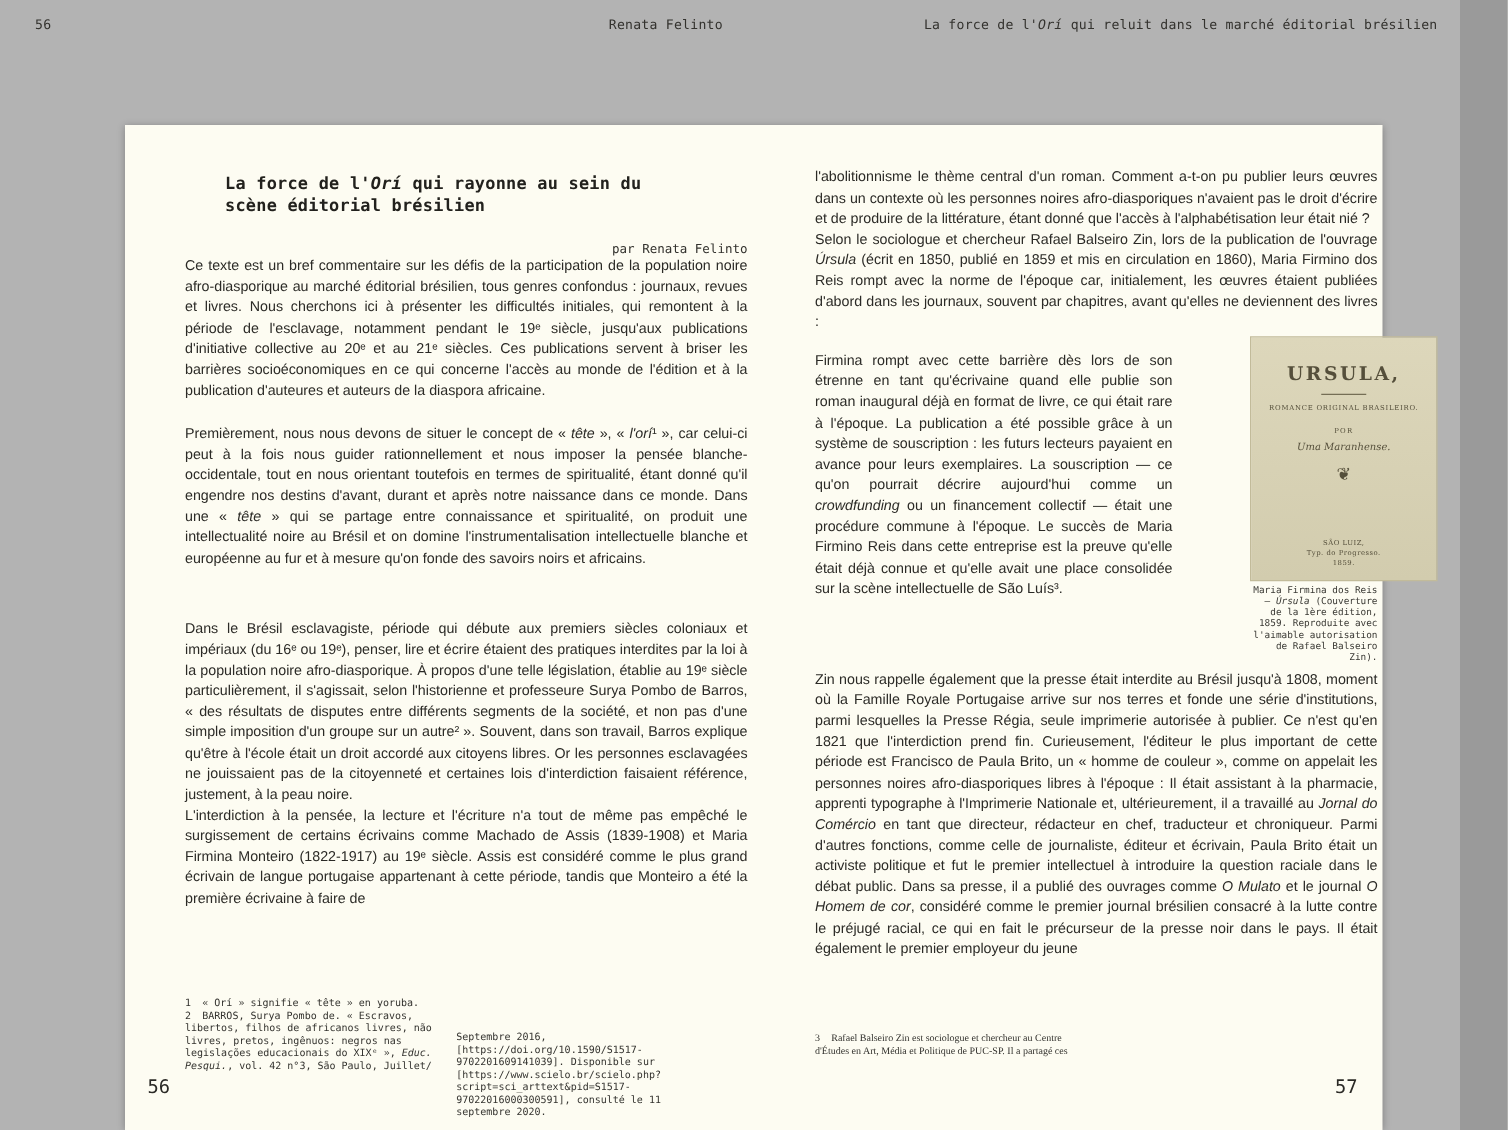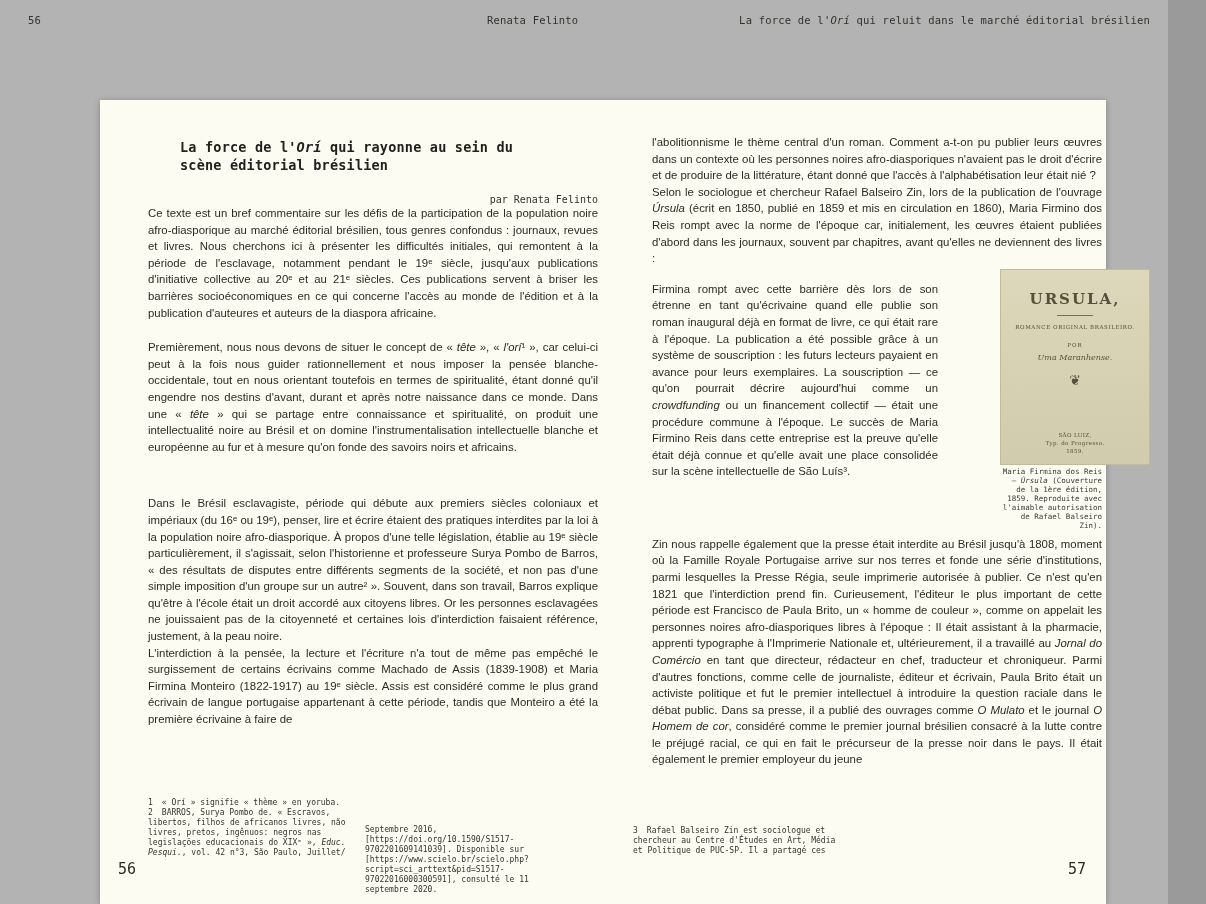--- a/index.html
+++ b/index.html
@@ -66,21 +66,21 @@
   }
   .caption i { font-style:italic; }
 
   
   .footnotes {
     position:absolute; display:flex; gap:14px;
     font-size:8px; line-height:10px; color:#33322e;
     font-family:"DejaVu Sans Mono", monospace;
   }
   .fn-left  { left:48px;  top:698px; width:420px; }
-  .fn-right { left:533px; top:726px; width:420px; }
+  .fn-right { left:552px; top:726px; width:420px;font-family:Liberation Serif, serif; }
   .fn-col  { width:203px; }
   .fn-cont { width:203px; overflow-wrap:anywhere; }
   .fn-cont-offset { margin-top:27px; }
   .fn-item { overflow-wrap:anywhere; }
   .fn-item i { font-style:italic; }
   .fn-num { margin-right:9px; }
 
   .pagenum { position:absolute; top:760px; font-size:15px; color:#2b2a26; }
   .pn-left  { left:18px; }
   .pn-right { left:968px; }
@@ -131,21 +131,21 @@
         <figcaption class="caption">Maria Firmina dos Reis – <i>Úrsula</i> (Couverture de la 1ère édition, 1859. Reproduite avec l'aimable autorisation de Rafael Balseiro Zin).</figcaption>
       </figure>
 
       <p class="body gap-q">Firmina rompt avec cette barrière dès lors de son étrenne en tant qu'écrivaine quand elle publie son roman inaugural déjà en format de livre, ce qui était rare à l'époque. La publication a été possible grâce à un système de souscription : les futurs lecteurs payaient en avance pour leurs exemplaires. La souscription — ce qu'on pourrait décrire aujourd'hui comme un <i>crowdfunding</i> ou un financement collectif — était une procédure commune à l'époque. Le succès de Maria Firmino Reis dans cette entreprise est la preuve qu'elle était déjà connue et qu'elle avait une place consolidée sur la scène intellectuelle de São Luís³.</p>
       <p class="body after-figure">Zin nous rappelle également que la presse était interdite au Brésil jusqu'à 1808, moment où la Famille Royale Portugaise arrive sur nos terres et fonde une série d'institutions, parmi lesquelles la Presse Régia, seule imprimerie autorisée à publier. Ce n'est qu'en 1821 que l'interdiction prend fin. Curieusement, l'éditeur le plus important de cette période est Francisco de Paula Brito, un « homme de couleur », comme on appelait les personnes noires afro-diasporiques libres à l'époque : Il était assistant à la pharmacie, apprenti typographe à l'Imprimerie Nationale et, ultérieurement, il a travaillé au <i>Jornal do Comércio</i> en tant que directeur, rédacteur en chef, traducteur et chroniqueur. Parmi d'autres fonctions, comme celle de journaliste, éditeur et écrivain, Paula Brito était un activiste politique et fut le premier intellectuel à introduire la question raciale dans le débat public. Dans sa presse, il a publié des ouvrages comme <i>O Mulato</i> et le journal <i>O Homem de cor</i>, considéré comme le premier journal brésilien consacré à la lutte contre le préjugé racial, ce qui en fait le précurseur de la presse noir dans le pays. Il était également le premier employeur du jeune</p>
     </section>
 
     <div class="footnotes fn-left">
       <div class="fn-col">
         <div class="fn-item">
-          <span class="fn-num">1</span><span class="fn-text">« Orí » signifie « thème » en yoruba.</span>
+          <span class="fn-num">1</span><span class="fn-text">« Orí » signifie « tête » en yoruba.</span>
         </div>
         <div class="fn-item">
           <span class="fn-num">2</span><span class="fn-text">BARROS, Surya Pombo de. « Escravos, libertos, filhos de africanos livres, não livres, pretos, ingênuos: negros nas legislações educacionais do XIXᵉ », <i>Educ. Pesqui.</i>, vol. 42 n°3, São Paulo, Juillet/</span>
         </div>
       </div>
       <div class="fn-col fn-cont fn-cont-offset">Septembre 2016, [https://doi.org/10.1590/S1517-9702201609141039]. Disponible sur [https://www.scielo.br/scielo.php?script=sci_arttext&amp;pid=S1517-97022016000300591], consulté le 11 septembre 2020.</div>
     </div>
 
     <div class="footnotes fn-right">
       <div class="fn-col">

